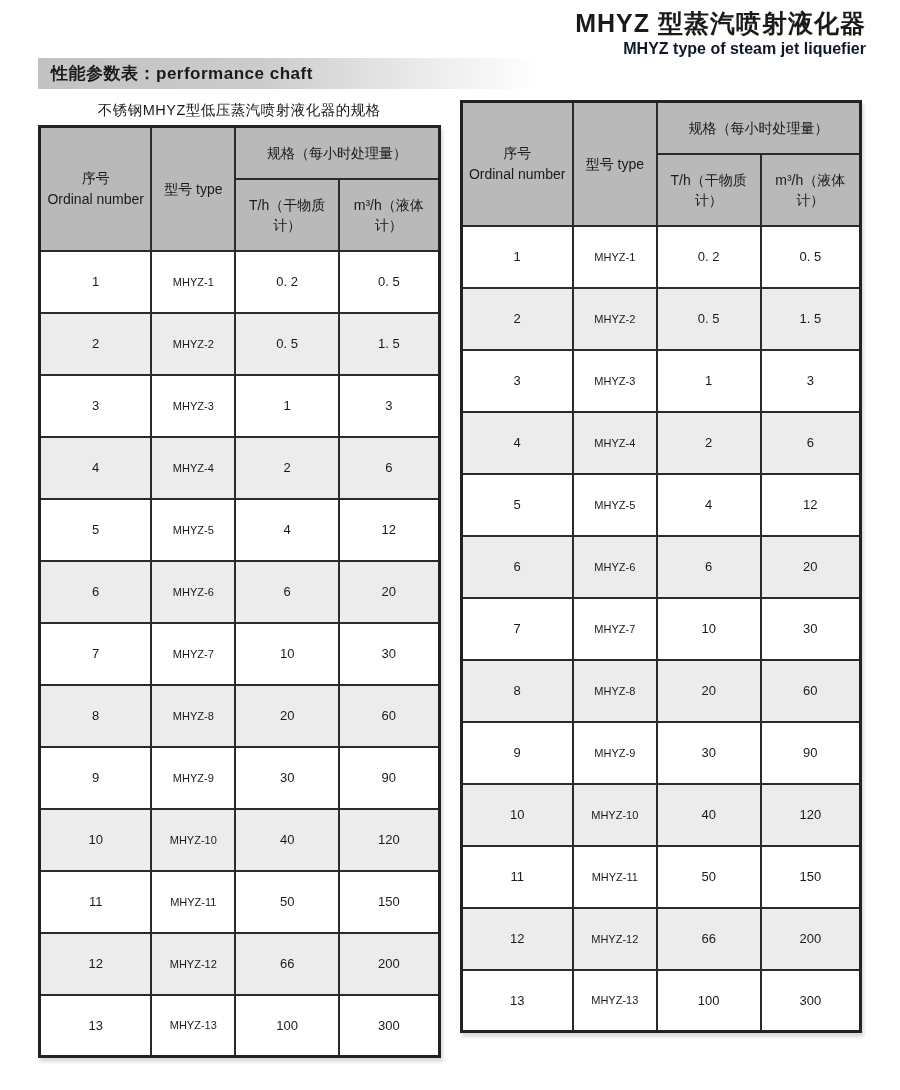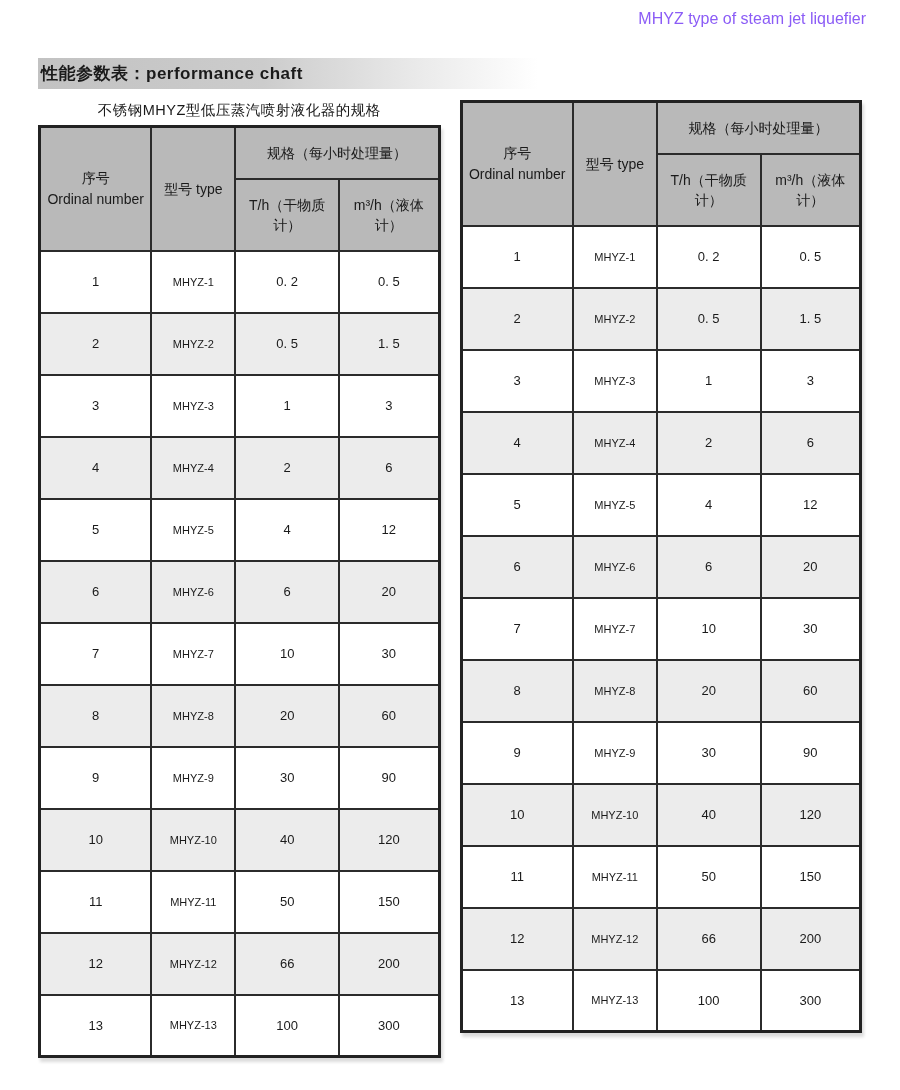--- a/index.html
+++ b/index.html
@@ -19,34 +19,35 @@
     text-align: right;
   }
   .title-cn {
     font-size: 25px;
     font-weight: bold;
     letter-spacing: 1px;
     line-height: 1.2;
   }
   .title-en {
     font-size: 16px;
-    color: #8b5cf6;
+    color: #0f172a;
     line-height: 1.2;
     margin-top: 1px;
+    font-weight: bold;
   }
 
   
   .section-bar {
     position: absolute;
     top: 58px; left: 38px;
     width: 500px; height: 31px;
     background: linear-gradient(90deg, #c2c2c2 0%, #cccccc 45%, #e9e9e9 75%, #ffffff 100%);
     display: flex;
     align-items: center;
-    padding-left: 3px;
+    padding-left: 13px;
     font-size: 17px;
     font-weight: bold;
     letter-spacing: 0.5px;
   }
 
   
   .tables-wrap {
     position: absolute;
     top: 100px; left: 38px; right: 38px;
     display: flex;
@@ -94,20 +95,21 @@
 
   .col-no    { width: 28%; }
   .col-model { width: 21%; }
   .col-t     { width: 26%; }
   .col-m3    { width: 25%; }
 </style>
 </head>
 <body>
 
 <div class="title-block">
+  <div class="title-cn">MHYZ 型蒸汽喷射液化器</div>
   <div class="title-en">MHYZ type of steam jet liquefier</div>
 </div>
 
 <div class="section-bar">
   <span>性能参数表：performance chaft</span>
 </div>
 
 <div class="tables-wrap">
 
   <div class="table-section">

